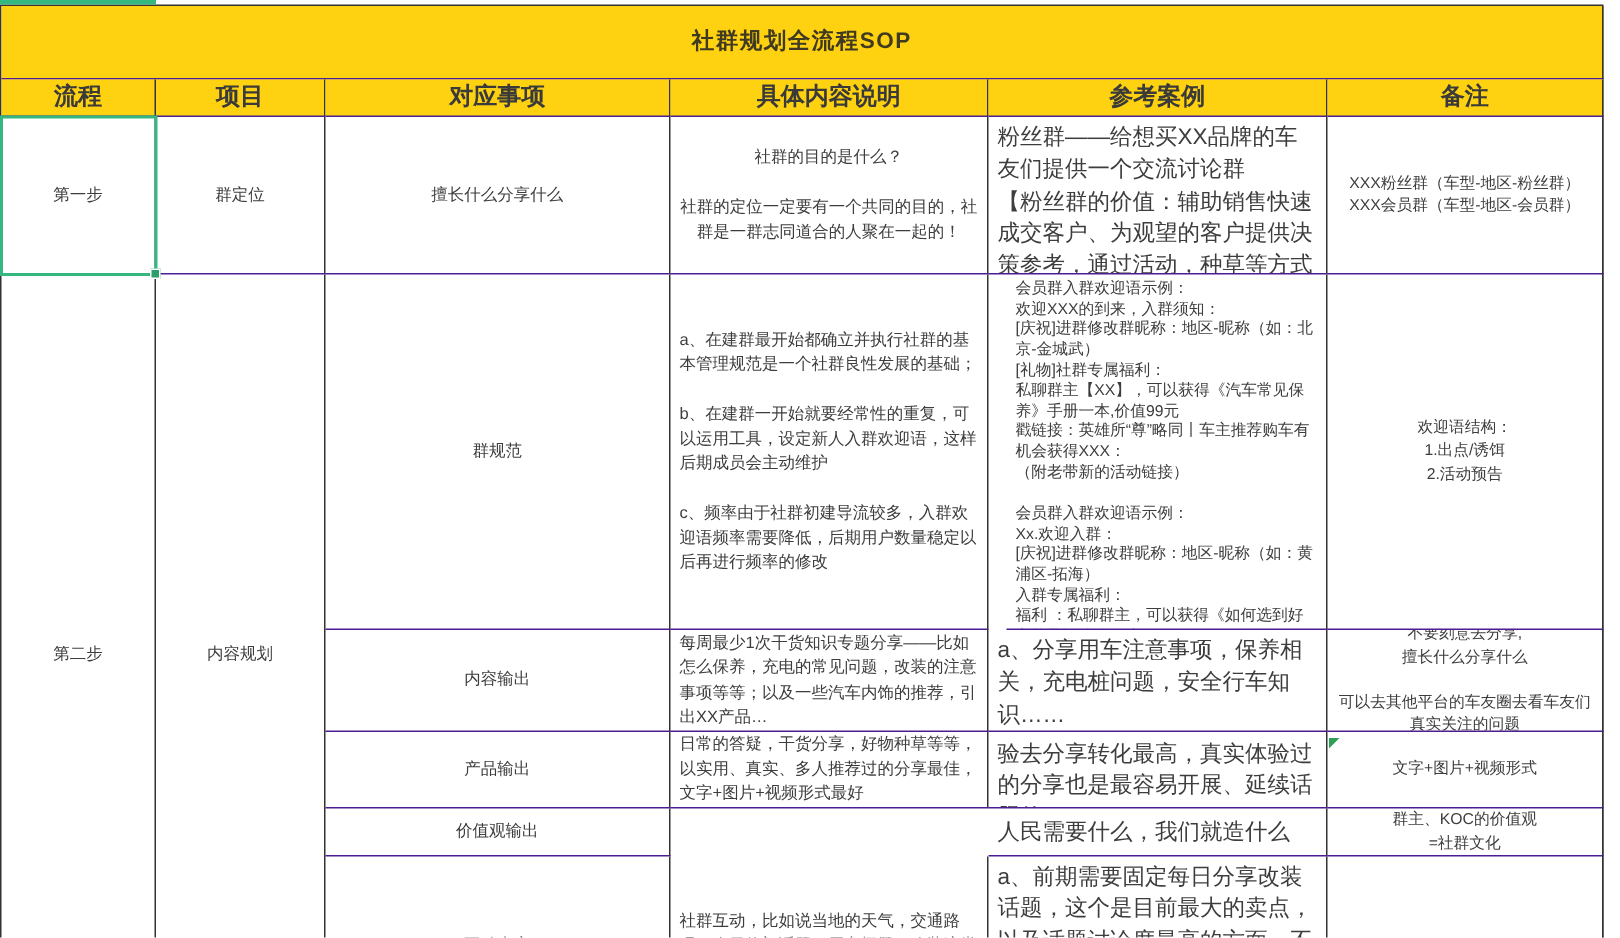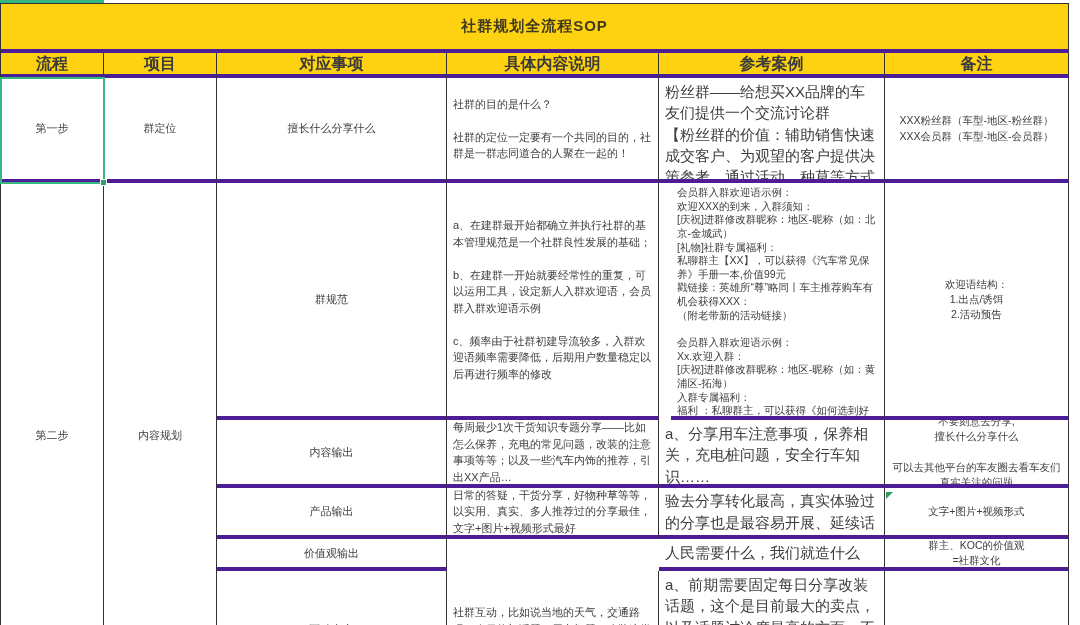--- a/index.html
+++ b/index.html
@@ -11,21 +11,21 @@
   .sheet {
     position:absolute; left:0; top:3px;
     display:grid;
     grid-template-columns:103px 113px 230px 212px 226px 184px;
     grid-template-rows:49px 25px 105px 237px 68px 51px 32px 120px;
     border:1px solid #333;
     width:1069px;
   }
   .cell {
     border-right:1px solid #333;
-    border-bottom:4px solid #4c1d95;
+    border-bottom:1px solid #4c1d95;
     overflow:hidden;
     display:flex;
     padding:3px 6px;
     font-size:11px;
     color:#3d3d3d;
     line-height:1.5;
     white-space:pre-wrap;
   }
   .yellow { background:#ffd211; }
   .title-cell {
@@ -72,37 +72,37 @@
     <div class="cell yellow head">流程</div>
     <div class="cell yellow head">项目</div>
     <div class="cell yellow head">对应事项</div>
     <div class="cell yellow head">具体内容说明</div>
     <div class="cell yellow head">参考案例</div>
     <div class="cell yellow head">备注</div>
 
     <div class="cell center" style="grid-row:3;">第一步</div>
     <div class="cell center" style="grid-row:3;font-family:Liberation Serif, serif;">群定位</div>
     <div class="cell center" style="grid-row:3;">擅长什么分享什么</div>
-    <div class="cell vleft" style="grid-row:3;">社群的目的是什么？
+    <div class="cell vleft" style="grid-row:3;text-align:center;">社群的目的是什么？
 
 社群的定位一定要有一个共同的目的，社群是一群志同道合的人聚在一起的！</div>
     <div class="cell topleft cases" style="grid-row:3;">粉丝群——给想买XX品牌的车友们提供一个交流讨论群
 【粉丝群的价值：辅助销售快速成交客户、为观望的客户提供决策参考，通过活动，种草等方式将客户邀约到店】
 会员群（保客群）——给XX车友们提供一个交流讨论群
 【会员群的价值：做好客户售后的维系，群里不断组织输出干货类养车、让客户到店进行保养、续保团购、转介绍等业务的扩展】</div>
     <div class="cell center note" style="grid-row:3;">XXX粉丝群（车型-地区-粉丝群）
 XXX会员群（车型-地区-会员群）</div>
 
     <div class="cell center" style="grid-row:4 / span 5; grid-column:1;">第二步</div>
     <div class="cell center" style="grid-row:4 / span 5; grid-column:2;">内容规划</div>
 
     <div class="cell center" style="grid-row:4; grid-column:3;">群规范</div>
     <div class="cell vleft" style="grid-row:4; grid-column:4;">a、在建群最开始都确立并执行社群的基本管理规范是一个社群良性发展的基础；
 
-b、在建群一开始就要经常性的重复，可以运用工具，设定新人入群欢迎语，会员群入群欢迎语示例
+b、在建群一开始就要经常性的重复，可以运用工具，设定新人入群欢迎语，这样后期成员会主动维护
 
 c、频率由于社群初建导流较多，入群欢迎语频率需要降低，后期用户数量稳定以后再进行频率的修改</div>
     <div class="cell topleft cases-tall" style="grid-row:4; grid-column:5;">会员群入群欢迎语示例：
 欢迎XXX的到来，入群须知：
 [庆祝]进群修改群昵称：地区-昵称（如：北京-金城武）
 [礼物]社群专属福利：
 私聊群主【XX】，可以获得《汽车常见保养》手册一本,价值99元
 戳链接：英雄所“尊”略同丨车主推荐购车有机会获得XXX：
 （附老带新的活动链接）
 

